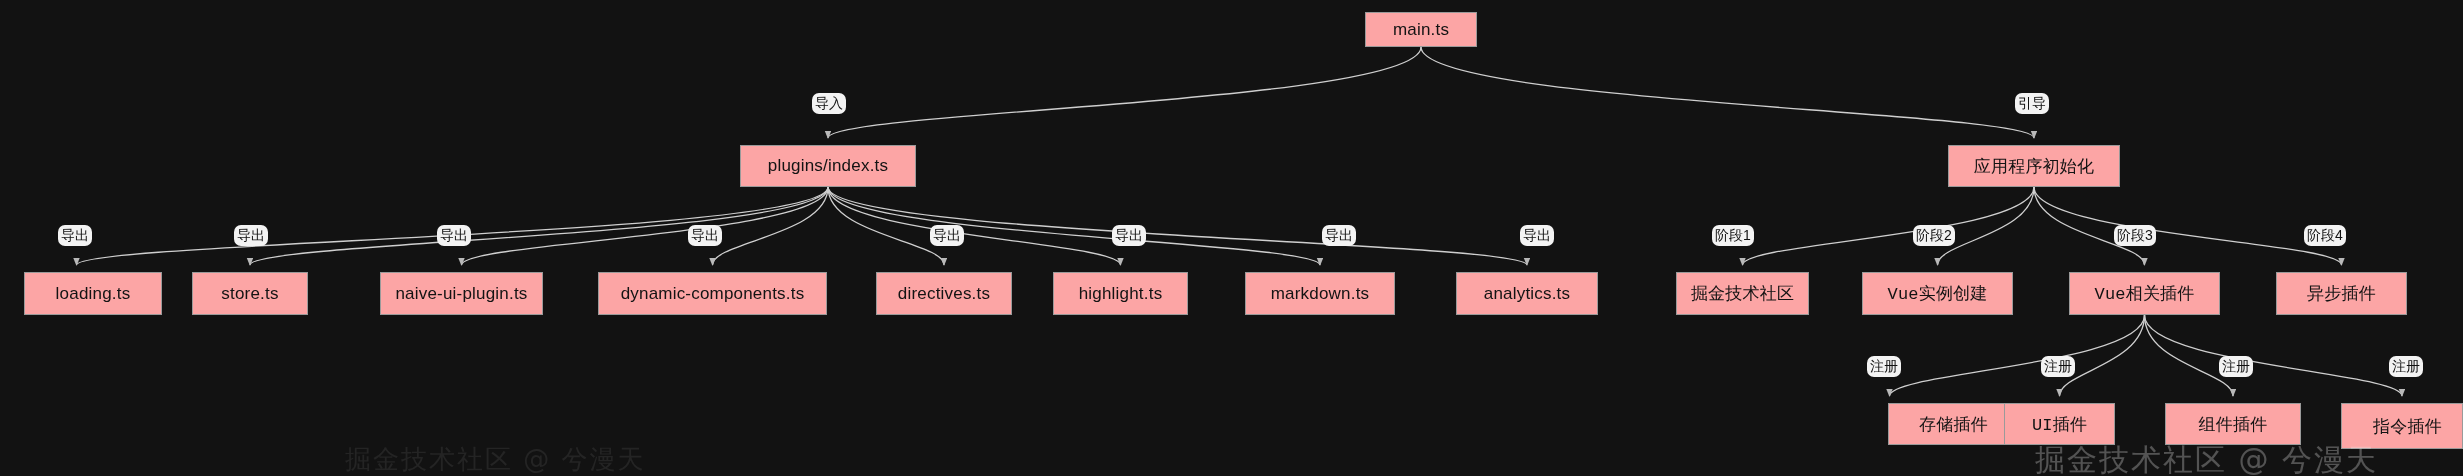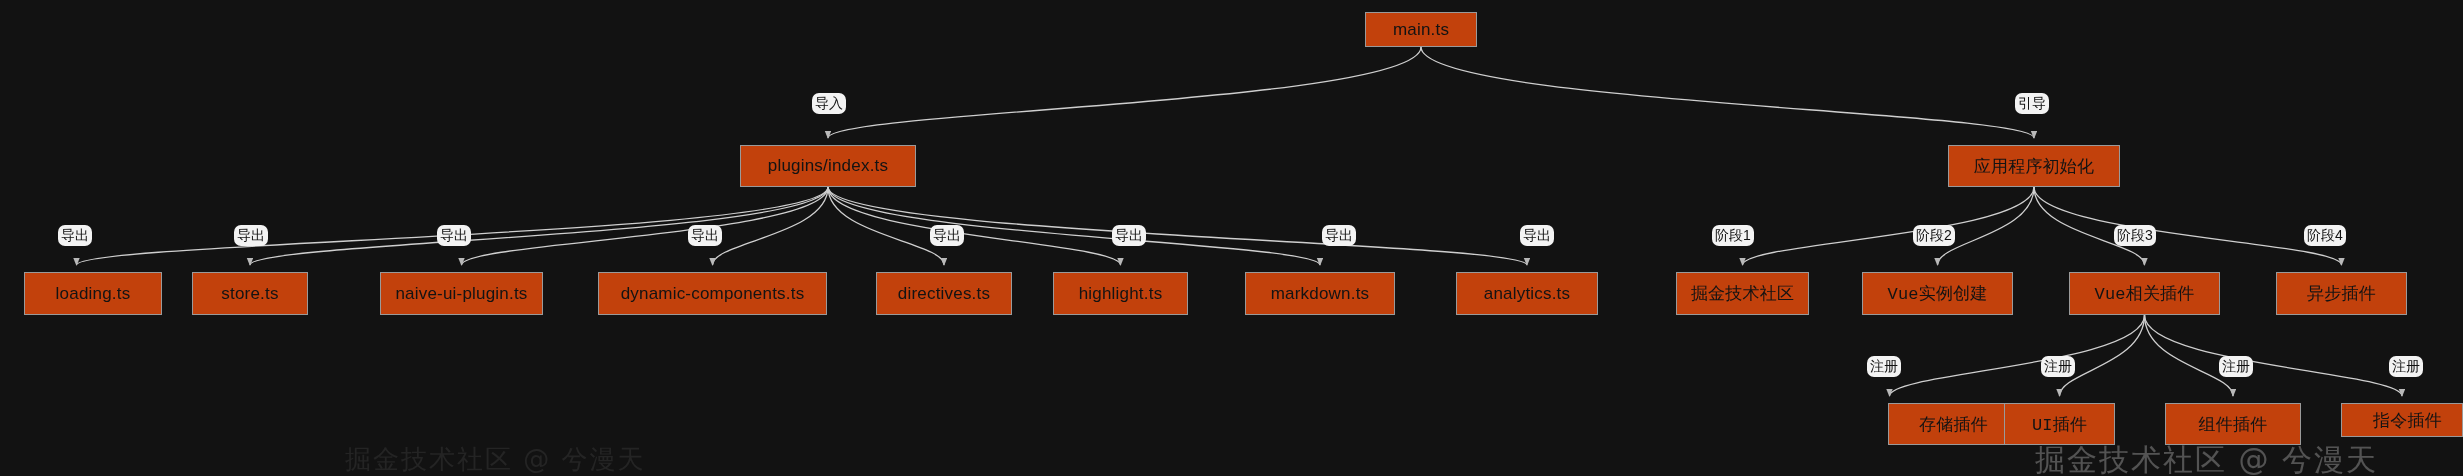--- a/index.html
+++ b/index.html
@@ -21,21 +21,21 @@
     position: absolute;
     left: 0;
     top: 0;
     width: 2463px;
     height: 476px;
     pointer-events: none;
   }
   .node {
     position: absolute;
     box-sizing: border-box;
-    background: #c2410c;
+    background: #fca5a5;
     border: 1px solid #9a9a9a;
     color: #131313;
     display: flex;
     align-items: center;
     justify-content: center;
     font-size: 17px;
     letter-spacing: 0.2px;
     white-space: nowrap;
     z-index: 3;
   }
@@ -115,21 +115,21 @@
       <div class="node" style="left: 1053px; top: 272px; width: 135px; height: 43px;">highlight.ts</div>
       <div class="node" style="left: 1245px; top: 272px; width: 150px; height: 43px;">markdown.ts</div>
       <div class="node" style="left: 1456px; top: 272px; width: 142px; height: 43px;">analytics.ts</div>
       <div class="node cjk" style="left: 1676px; top: 272px; width: 133px; height: 43px;">掘金技术社区</div>
       <div class="node cjk" style="left: 1862px; top: 272px; width: 151px; height: 43px;">Vue实例创建</div>
       <div class="node cjk" style="left: 2069px; top: 272px; width: 151px; height: 43px;">Vue相关插件</div>
       <div class="node cjk" style="left: 2276px; top: 272px; width: 131px; height: 43px;">异步插件</div>
       <div class="node cjk" style="left: 1888px; top: 403px; width: 131px; height: 42px;">存储插件</div>
       <div class="node cjk" style="left: 2004px; top: 403px; width: 111px; height: 42px;">UI插件</div>
       <div class="node cjk" style="left: 2165px; top: 403px; width: 136px; height: 42px;">组件插件</div>
-      <div class="node cjk" style="left: 2341px; top: 403px; width: 122px; height: 34px; padding-left: 11px;">指令插件</div>
+      <div class="node cjk" style="left: 2341px; top: 403px; width: 122px; height: 46px; padding-left: 11px;">指令插件</div>
     </div>
   <div id="label-layer">
       <div class="edge-label" style="left: 812px; top: 93px;">导入</div>
       <div class="edge-label" style="left: 2015px; top: 93px;">引导</div>
       <div class="edge-label" style="left: 58px; top: 225px;">导出</div>
       <div class="edge-label" style="left: 234px; top: 225px;">导出</div>
       <div class="edge-label" style="left: 437px; top: 225px;">导出</div>
       <div class="edge-label" style="left: 688px; top: 225px;">导出</div>
       <div class="edge-label" style="left: 930px; top: 225px;">导出</div>
       <div class="edge-label" style="left: 1112px; top: 225px;">导出</div>

